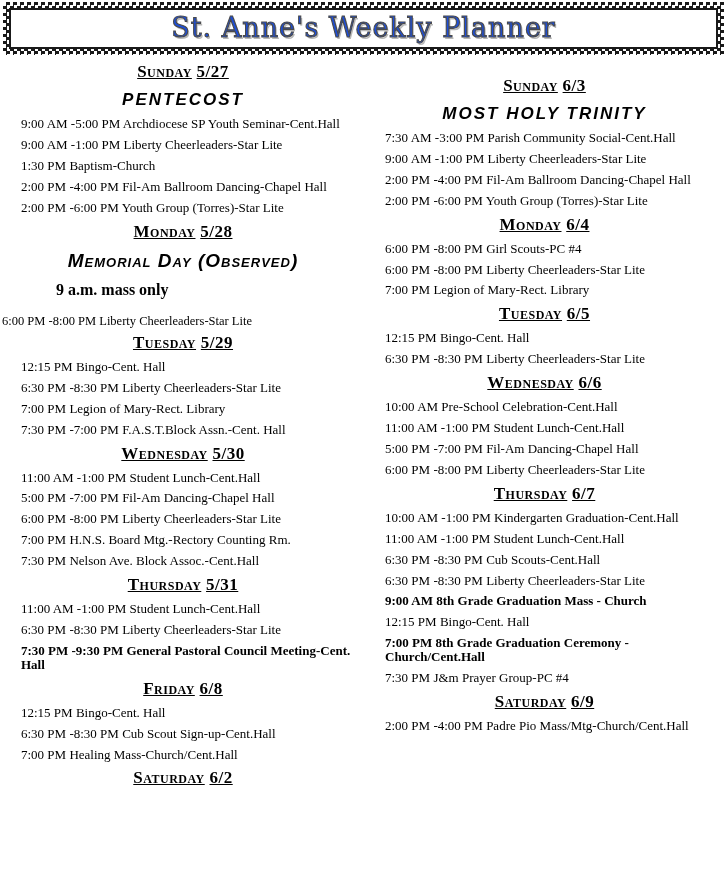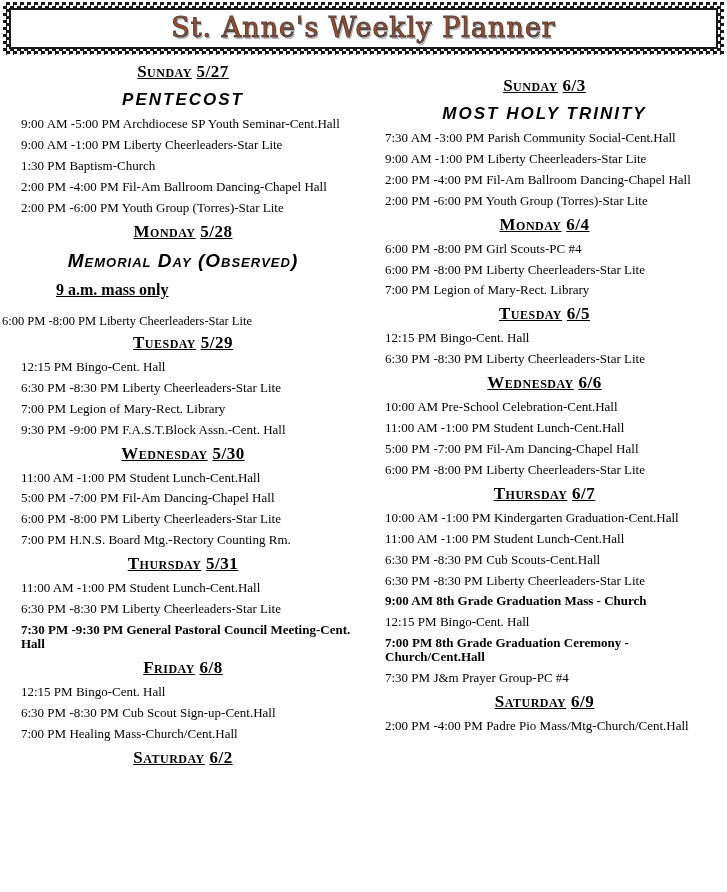--- a/index.html
+++ b/index.html
@@ -21,21 +21,21 @@
   .banner-inner {
     background: #ffffff;
     border: 2px solid #1a1a1a;
     text-align: center;
     padding: 2px 0 4px 0;
   }
   .title {
     font-family: "DejaVu Serif", "Liberation Serif", serif;
     font-size: 27px;
     letter-spacing: 1px;
-    color: #c2410c;
+    color: #1d4ed8;
     -webkit-text-stroke: 1.1px #4a4a4a;
     text-shadow: 1.5px 1.5px 0 #b9b9b9;
   }
 
   
   .columns { display: flex; align-items: flex-start; }
   .col { flex: 0 0 auto; }
   .col-left  { width: 362px; padding: 0 4px 0 8px; }
   .col-right { width: 357px; padding: 14px 2px 0 10px; }
 
@@ -57,21 +57,20 @@
     font-weight: 600;
     margin: 8px 0 2px 0;
   }
   .feast.caps { font-size: 17px; letter-spacing: 2px; }
   .feast.smallcaps { font-variant: small-caps; font-size: 19px; letter-spacing: 1px; }
 
   .note {
     font-weight: bold;
     font-size: 16px;
     margin: 9px 0 16px 48px;
-    text-decoration: underline;
   }
 
   .event {
     font-size: 13px;
     line-height: 1.07;
     margin: 7px 0 0 13px;
   }
   .event.bold { font-weight: bold; }
   .event.small {
     font-size: 12.5px;
@@ -99,26 +98,27 @@
       <div class="event">2:00 PM -4:00 PM Fil-Am Ballroom Dancing-Chapel Hall</div>
       <div class="event">2:00 PM -6:00 PM Youth Group (Torres)-Star Lite</div>
       <div class="day-heading"><span class="u">Monday</span> <span class="u">5/28</span></div>
       <div class="feast smallcaps">Memorial Day (Observed)</div>
       <div class="note">9 a.m. mass only</div>
       <div class="event small">6:00 PM -8:00 PM Liberty Cheerleaders-Star Lite</div>
       <div class="day-heading"><span class="u">Tuesday</span> <span class="u">5/29</span></div>
       <div class="event">12:15 PM Bingo-Cent. Hall</div>
       <div class="event">6:30 PM -8:30 PM Liberty Cheerleaders-Star Lite</div>
       <div class="event">7:00 PM Legion of Mary-Rect. Library</div>
-      <div class="event">9:30 PM -9:00 PM F.A.S.T.Block Assn.-Cent. Hall</div>
+      <div class="event">7:30 PM -7:00 PM F.A.S.T.Block Assn.-Cent. Hall</div>
       <div class="day-heading"><span class="u">Wednesday</span> <span class="u">5/30</span></div>
       <div class="event">11:00 AM -1:00 PM Student Lunch-Cent.Hall</div>
       <div class="event">5:00 PM -7:00 PM Fil-Am Dancing-Chapel Hall</div>
       <div class="event">6:00 PM -8:00 PM Liberty Cheerleaders-Star Lite</div>
       <div class="event">7:00 PM H.N.S. Board Mtg.-Rectory Counting Rm.</div>
+      <div class="event">7:30 PM Nelson Ave. Block Assoc.-Cent.Hall</div>
       <div class="day-heading"><span class="u">Thursday</span> <span class="u">5/31</span></div>
       <div class="event">11:00 AM -1:00 PM Student Lunch-Cent.Hall</div>
       <div class="event">6:30 PM -8:30 PM Liberty Cheerleaders-Star Lite</div>
       <div class="event bold">7:30 PM -9:30 PM General Pastoral Council Meeting-Cent. Hall</div>
       <div class="day-heading"><span class="u">Friday</span> <span class="u">6/8</span></div>
       <div class="event">12:15 PM Bingo-Cent. Hall</div>
       <div class="event">6:30 PM -8:30 PM Cub Scout Sign-up-Cent.Hall</div>
       <div class="event">7:00 PM Healing Mass-Church/Cent.Hall</div>
       <div class="day-heading"><span class="u">Saturday</span> <span class="u">6/2</span></div>
     </div>

